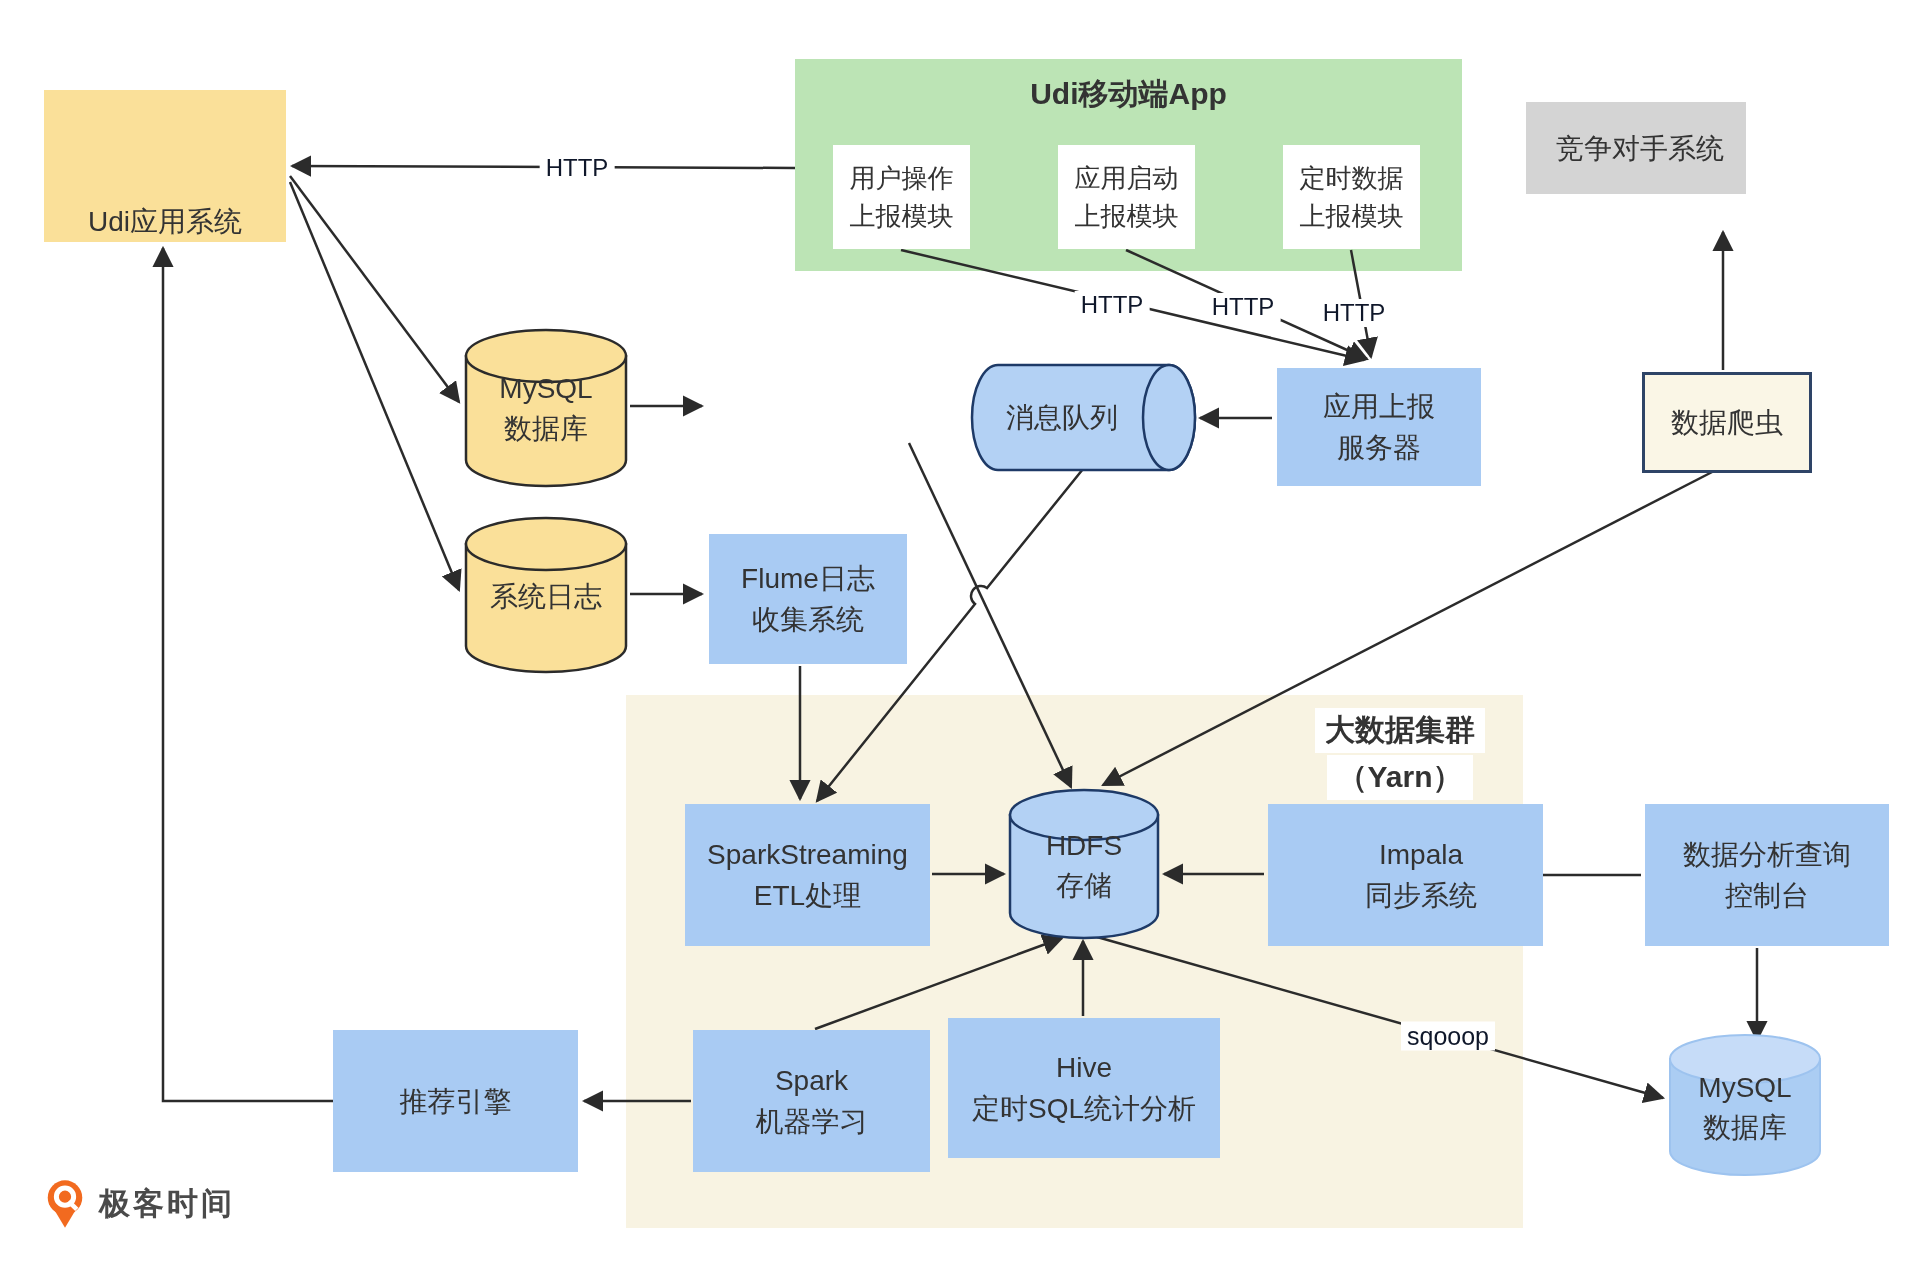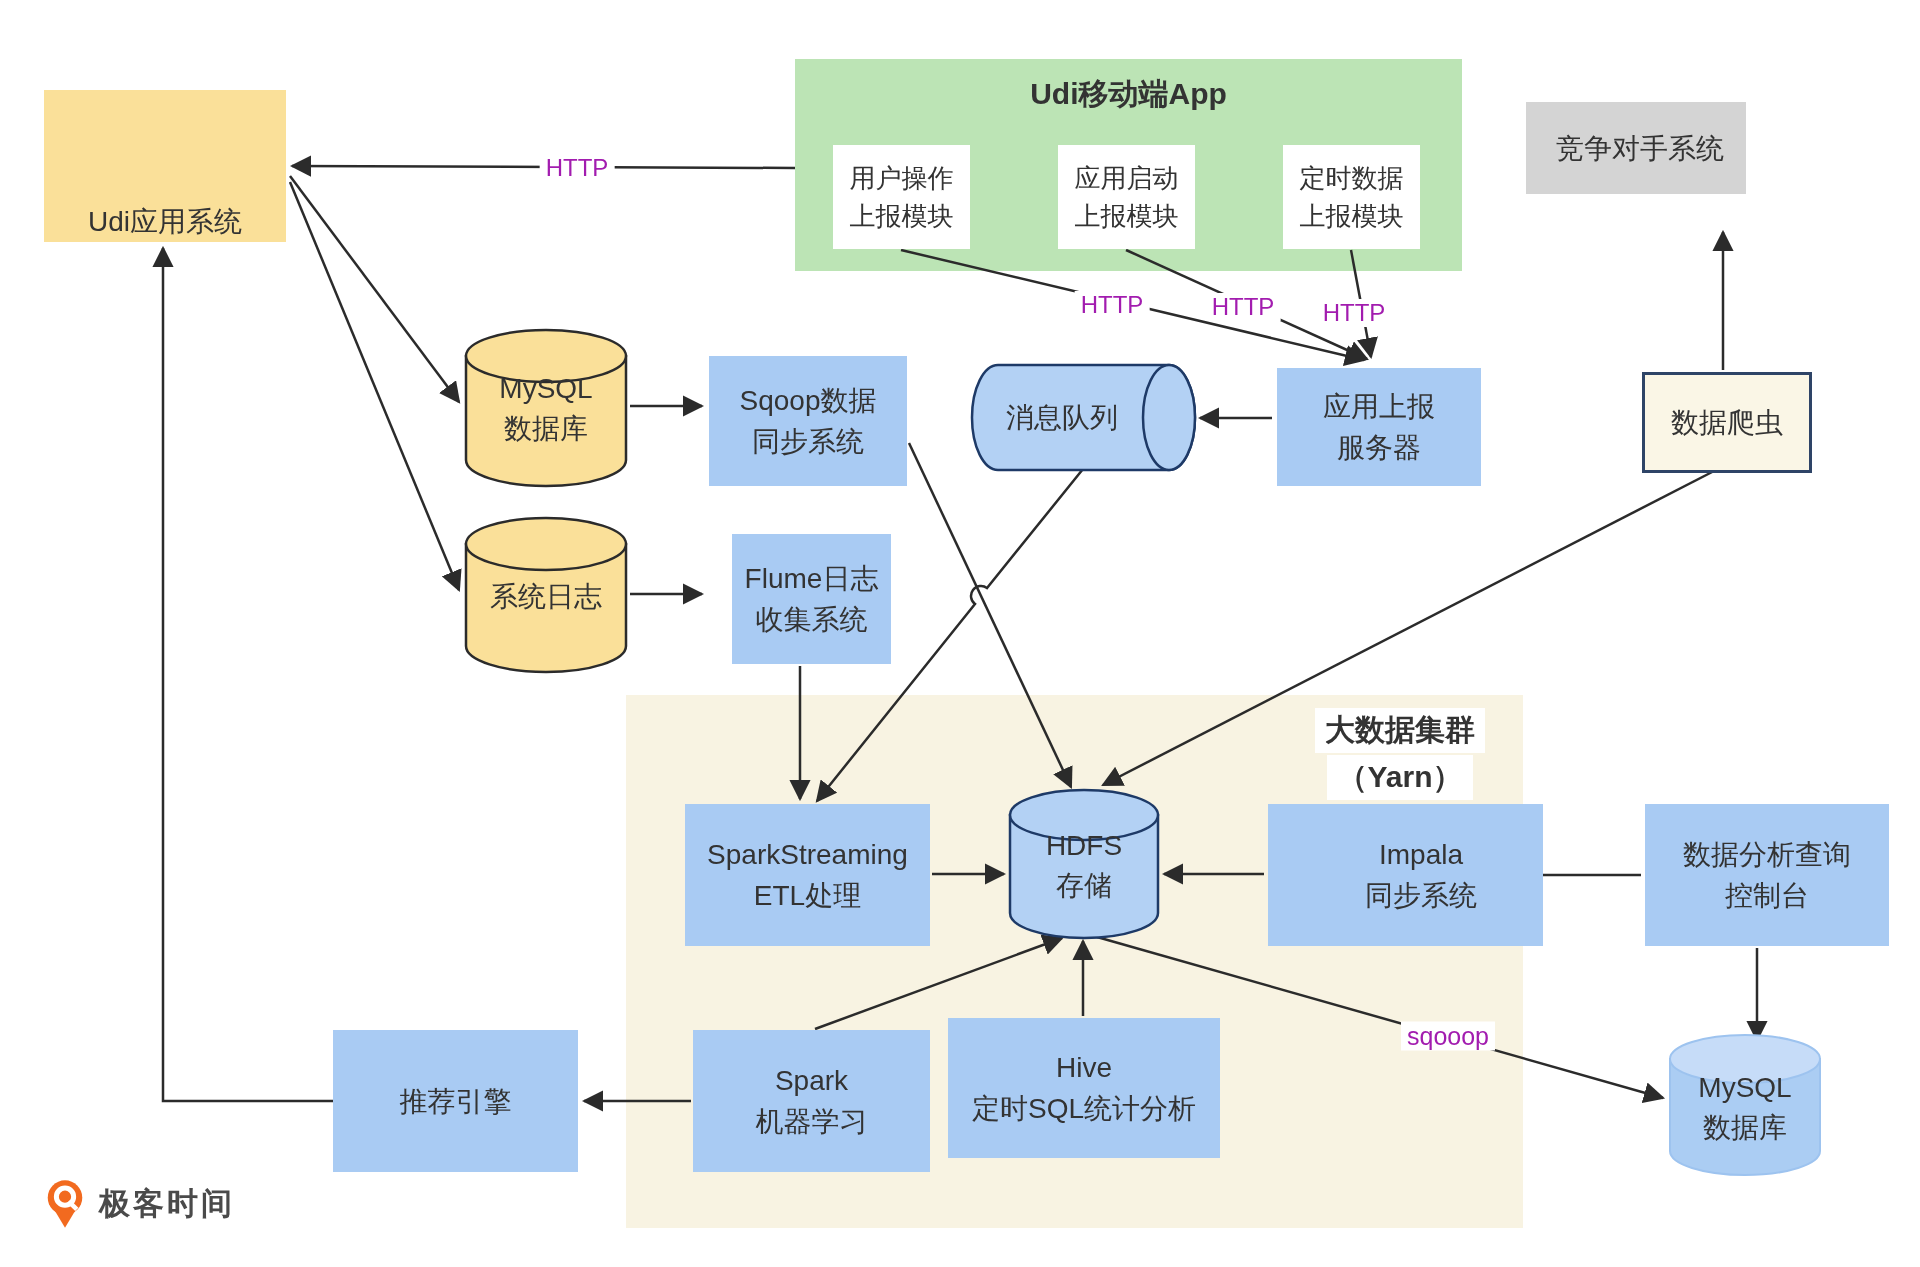--- a/index.html
+++ b/index.html
@@ -24,21 +24,21 @@
   .yellow{background:#FAE099;}
   .graybox{background:#D4D4D4;}
   .whitebox{background:#ffffff;font-size:26px;line-height:38px;}
   .cream{background:#FAF6E6;border:3px solid #2E4467;}
   .cyl-text{
     position:absolute;z-index:2;transform:translate(-50%,-50%);text-align:center;
     font-size:28px;line-height:40px;color:#333;white-space:nowrap;
   }
   .edge-label{
     position:absolute;z-index:2;transform:translate(-50%,-50%);background:#ffffff;
-    padding:0 6px;font-size:24px;color:#a21caf;white-space:nowrap;
+    padding:0 6px;font-size:24px;color:#0f172a;white-space:nowrap;
   }
   .edge-label.small{font-size:25px;}
   .logo{position:absolute;z-index:2;display:flex;align-items:center;gap:14px;}
   .logo-text{font-size:31px;font-weight:700;color:#4A4A4A;letter-spacing:3px;}
 </style>
 </head>
 <body>
 
 <div class="stage">
 
@@ -125,25 +125,21 @@
   </div>
   <div class="box whitebox" style="left:1283px;top:145px;width:137px;height:104px;">
     <span>定时数据</span>
     <span>上报模块</span>
   </div>
 
   <div class="box graybox" style="left:1526px;top:102px;width:212px;height:92px;padding-left:8px;">
     <span>竞争对手系统</span>
   </div>
 
-  <div class="box blue" style="left:709px;top:356px;width:198px;height:130px;">
-    <span>Sqoop数据</span>
-    <span>同步系统</span>
-  </div>
-  <div class="box blue" style="left:709px;top:534px;width:159px;height:130px;margin-left:23px;">
+  <div class="box blue" style="left:709px;top:534px;width:198px;height:130px;">
     <span>Flume日志</span>
     <span>收集系统</span>
   </div>
 
   <div class="box blue" style="left:1277px;top:368px;width:204px;height:118px;">
     <span>应用上报</span>
     <span>服务器</span>
   </div>
 
   <div class="box cream" style="left:1642px;top:372px;width:164px;height:95px;">

